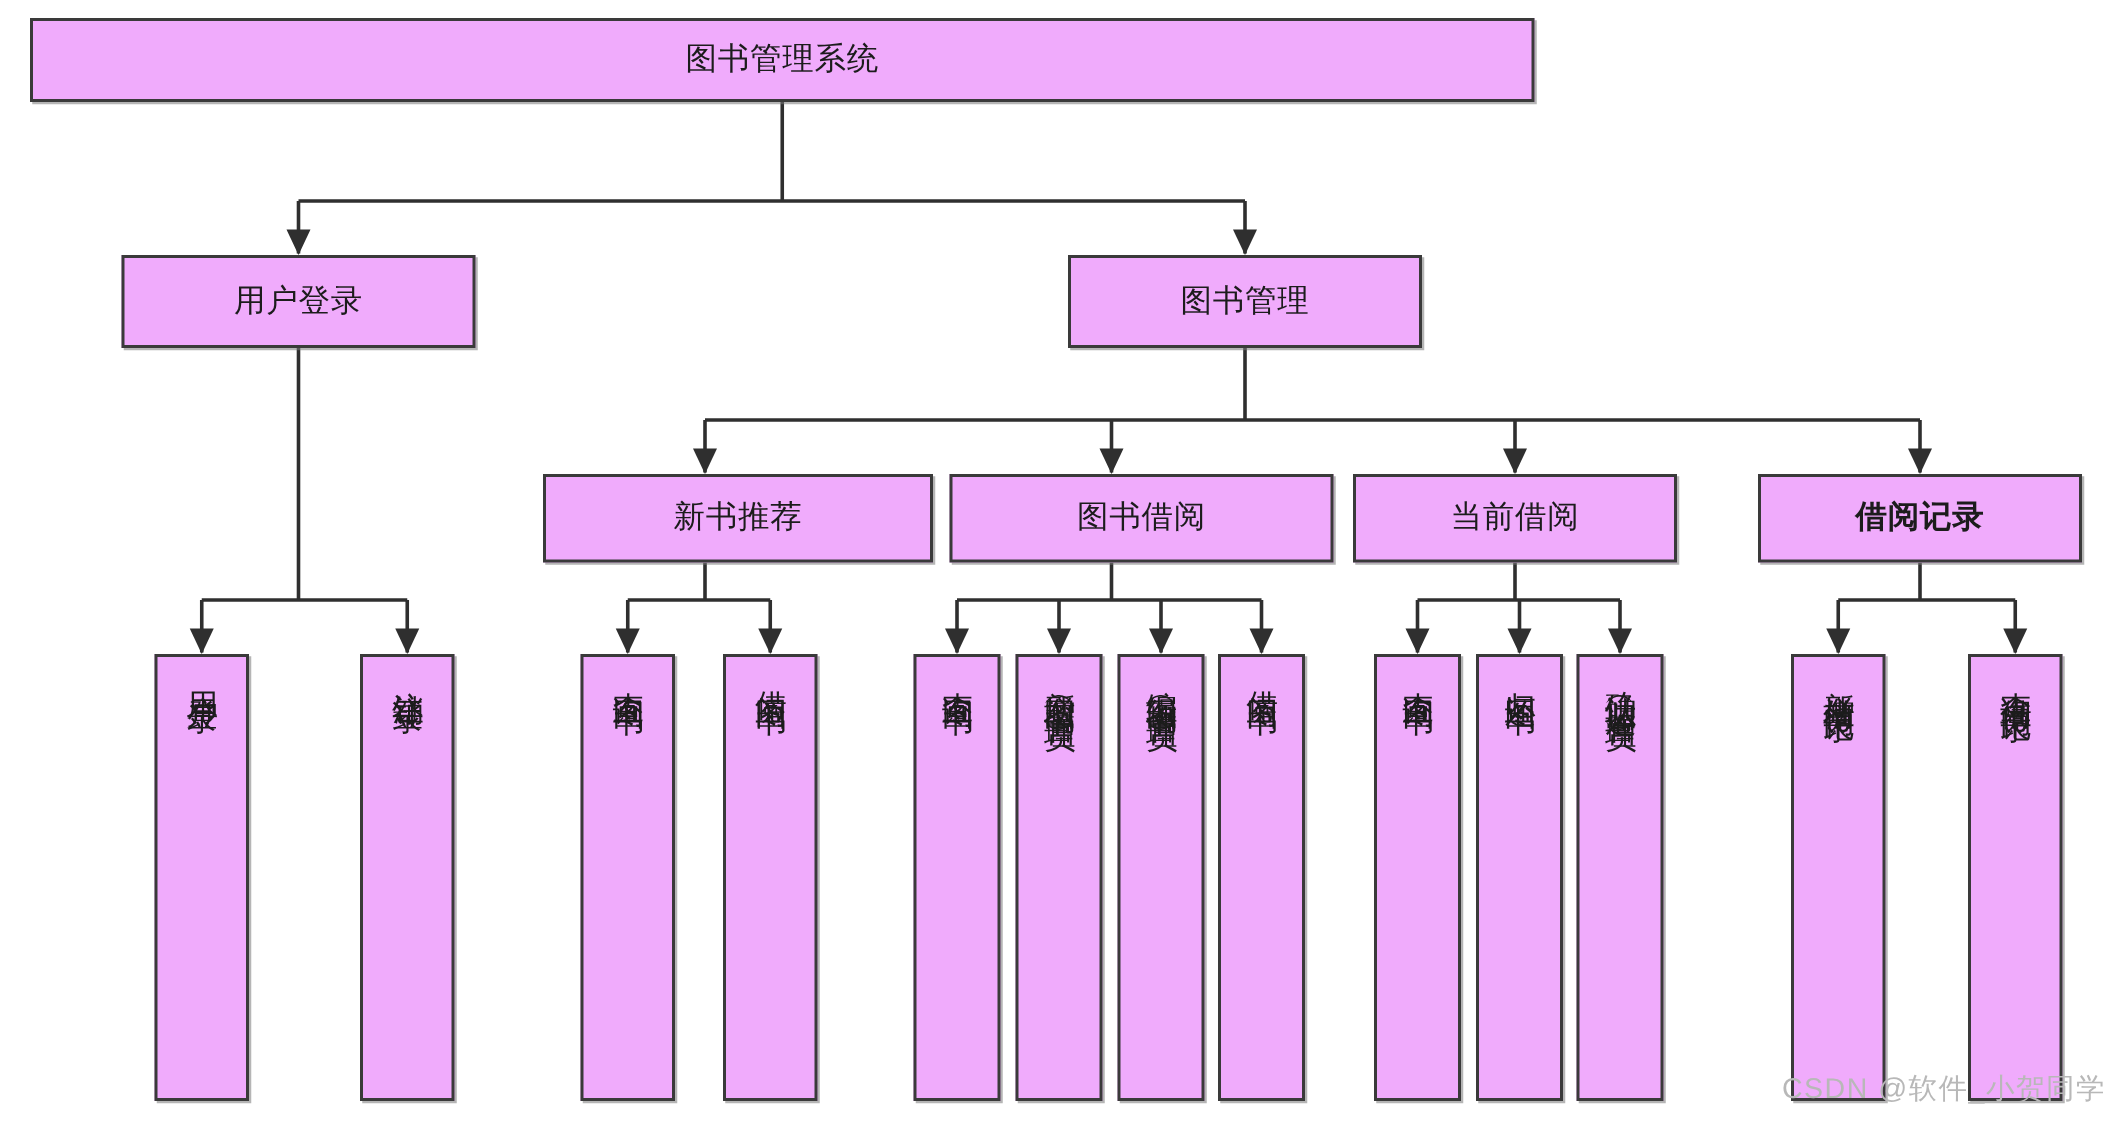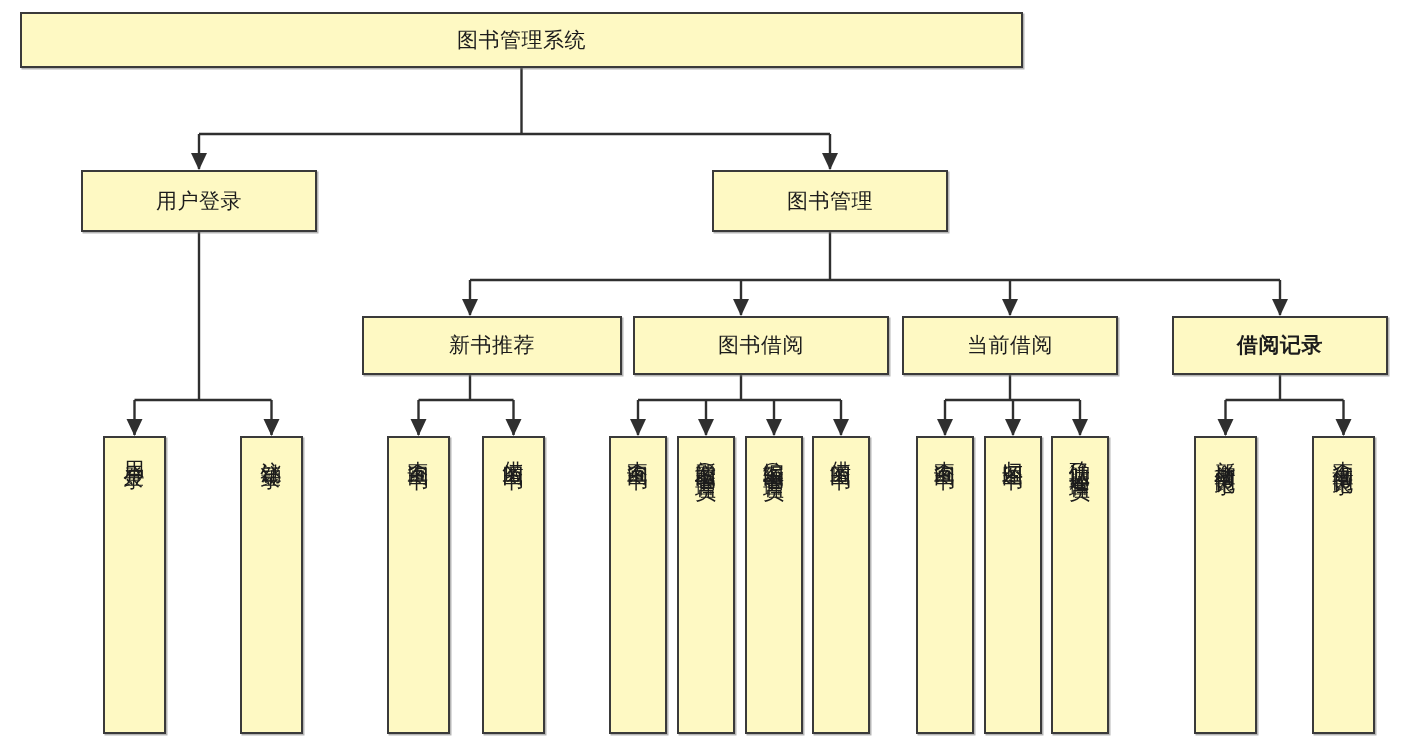--- a/index.html
+++ b/index.html
@@ -5,21 +5,21 @@
   html,body{margin:0;padding:0;background:#ffffff;}
   body{
     width:1405px;height:747px;overflow:hidden;
     font-family:"Liberation Sans","DejaVu Sans",sans-serif;
     position:relative;
   }
   #diagram-root{position:absolute;left:0;top:0;width:1405px;height:747px;}
   .node-box{
     position:absolute;
     box-sizing:border-box;
-    background:#fef9c3;
+    background:#f0abfc;
     border:2px solid #3a3a3a;
     box-shadow:1.5px 1.5px 0 rgba(120,120,120,0.55);
     display:flex;
     align-items:center;
     justify-content:center;
   }
   .node-label{
     color:#1c1c1c;
     font-size:21px;
     line-height:1.15;
@@ -159,13 +159,14 @@
       <div class="node-box vertical" style="left: 1051px; top: 436px; width: 58px; height: 298px;">
         <span class="node-label">确认归还（管理员）</span>
       </div>
       <div class="node-box vertical" style="left: 1194px; top: 436px; width: 63px; height: 298px;">
         <span class="node-label">新增借阅记录</span>
       </div>
       <div class="node-box vertical" style="left: 1312px; top: 436px; width: 63px; height: 298px;">
         <span class="node-label">查询借阅记录</span>
       </div>
     </div>
+  <div id="watermark">CSDN @软件_小贺同学</div>
 </div>
 
 </body></html>

